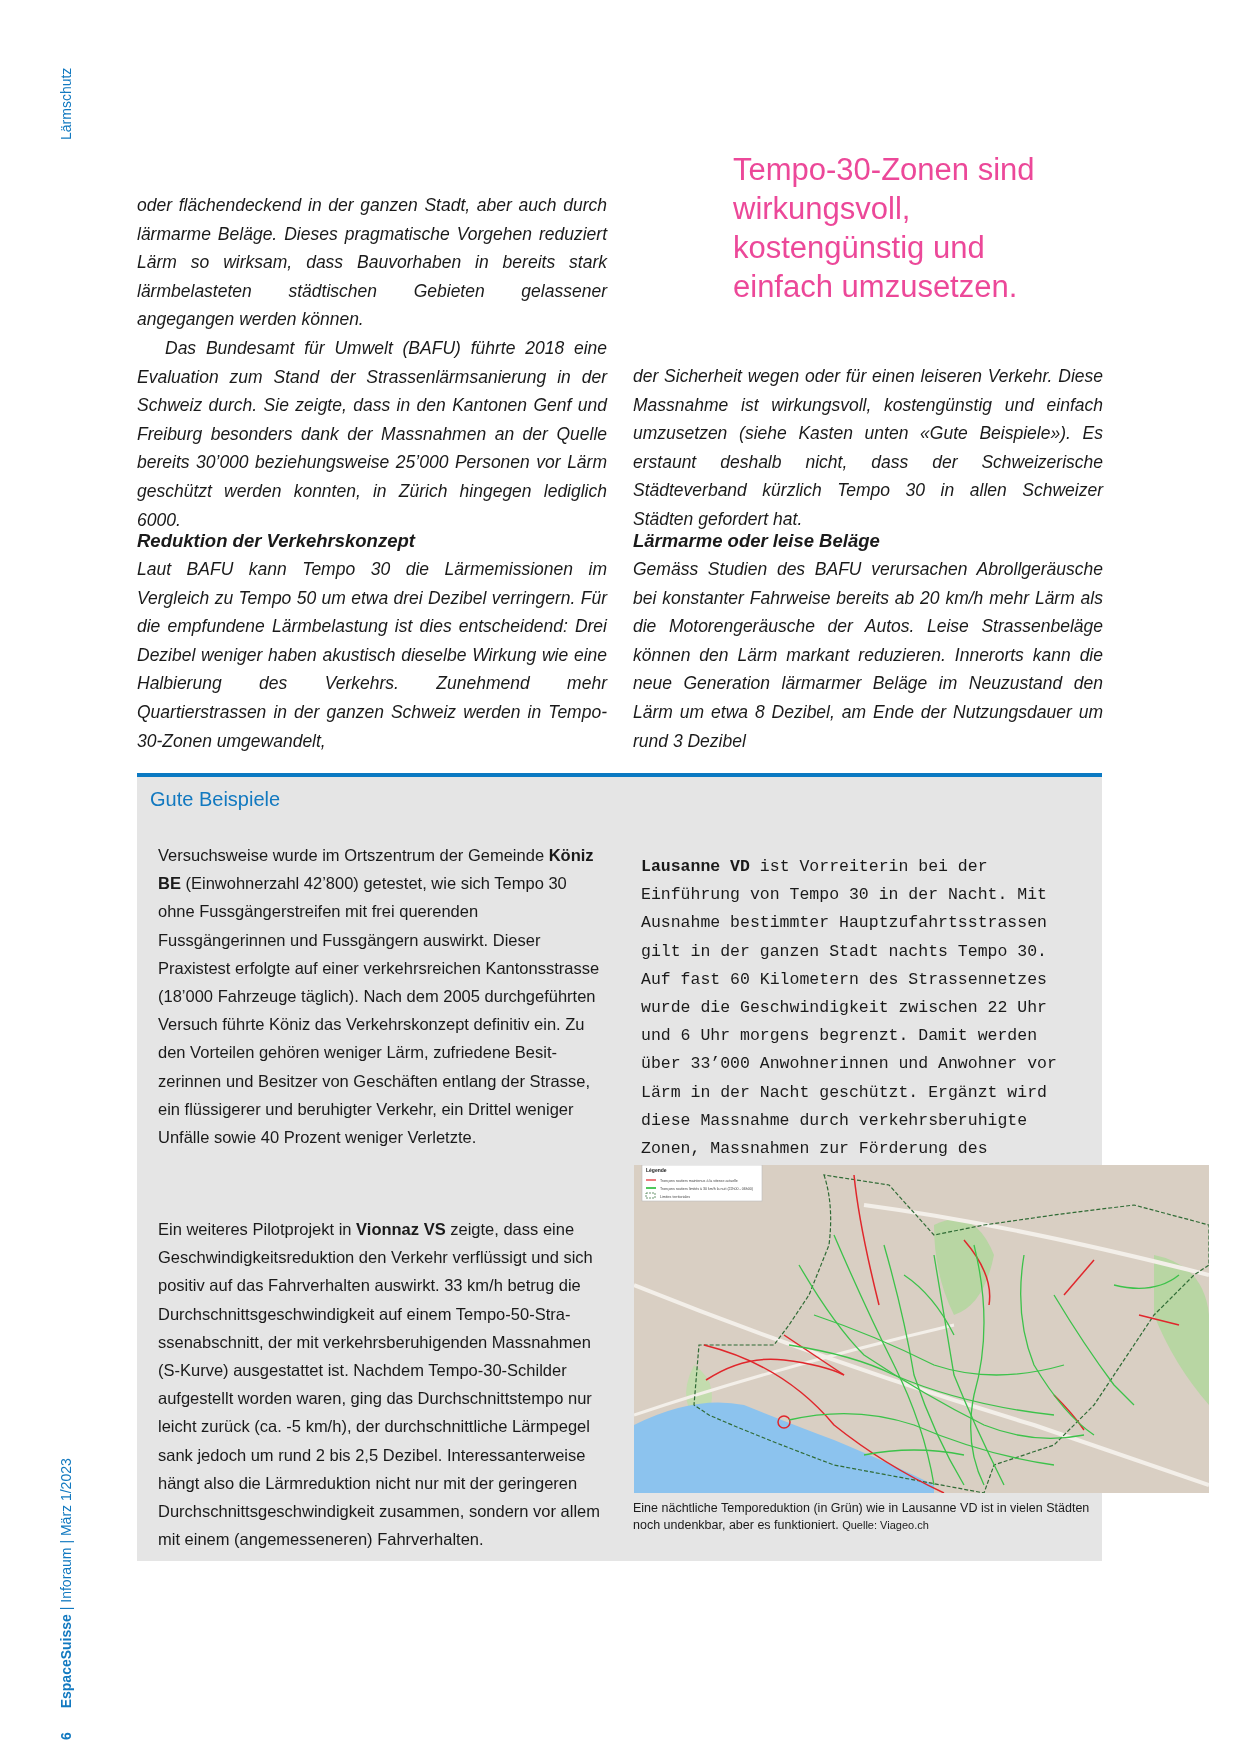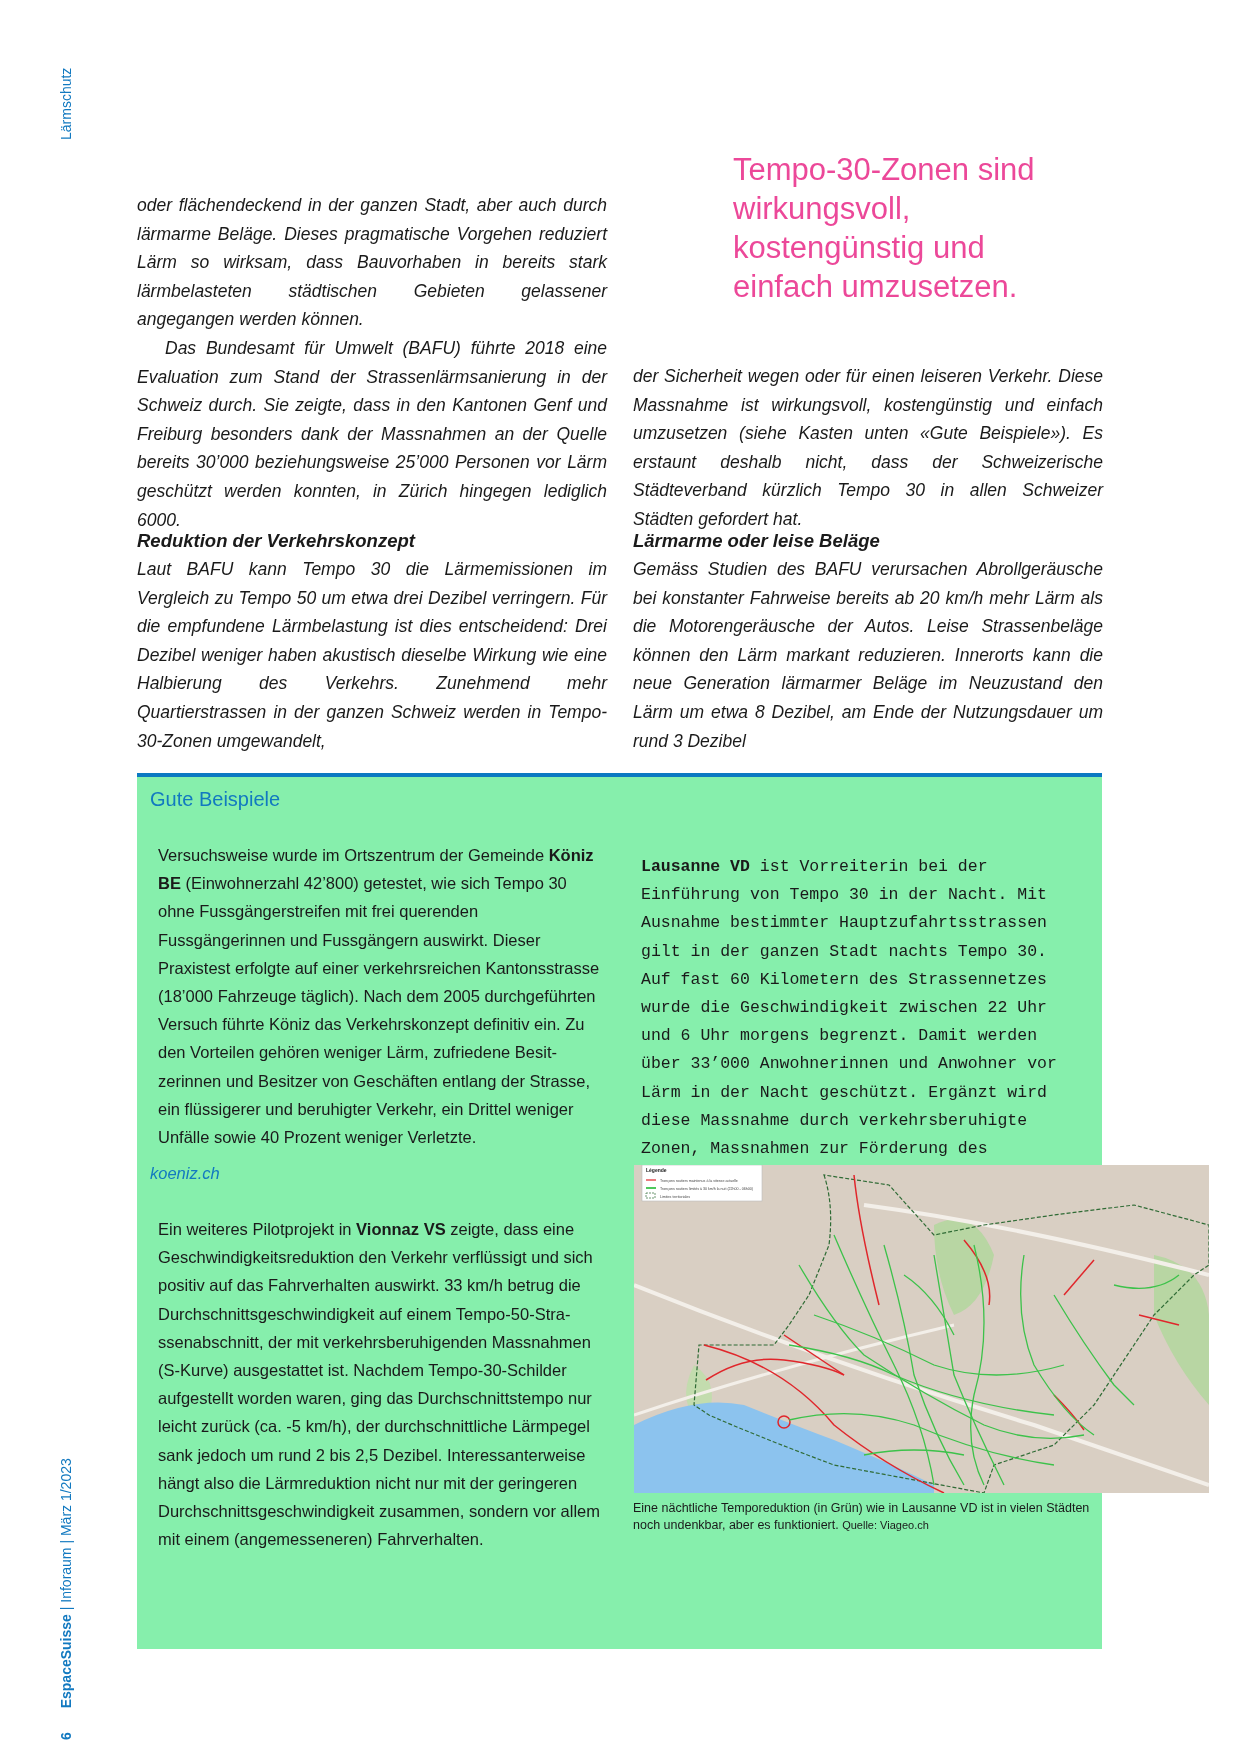--- a/index.html
+++ b/index.html
@@ -14,21 +14,21 @@
   .col { position: absolute; font-size: 17.5px; line-height: 28.6px; text-align: justify; hyphens: manual; font-style: italic; }
   .col p { margin: 0; }
   .col .indent { text-indent: 28px; }
   .col h3 { margin: 0; font-size: 18.5px; font-weight: bold; line-height: 28px; }
   .col1a { left: 137px; top: 191px; width: 470px; }
   .col2a { left: 633px; top: 362px; width: 470px; }
   .col1b { left: 137px; top: 527px; width: 470px; }
   .col2b { left: 633px; top: 527px; width: 470px; }
   .pullquote { position: absolute; left: 733px; top: 150px; width: 340px; color: #ec4899;
                font-size: 31px; line-height: 39px; }
-  .box { position: absolute; left: 137px; top: 773px; width: 965px; height: 876px; background: #86efac;
+  .box { position: absolute; left: 137px; top: 773px; width: 965px; height: 788px; background: #e5e5e5;
          border-top: 4px solid #0b79c2; box-sizing: border-box; }
   .box-title { position: absolute; left: 13px; top: 11px; color: #1279c0; font-size: 20px; }
   .box-col { position: absolute; font-size: 16.5px; line-height: 28.2px; }
   .box-col p { margin: 8px; }
   .box-col b { font-weight: bold; }
   .box-col .link { color: #1279c0; font-style: italic; display: block; }
   .bc1 { left: 13px; top: 56px; width: 460px; }
   .bc1b { left: 13px; top: 430px; width: 460px; }
   .bc2 { left: 496px; top: 68px; width: 460px; font-family: Liberation Mono, monospace; }
   .map { position: absolute; left: 497px; top: 388px; width: 575px; height: 328px; overflow: hidden; background: #d8cfc4; }
@@ -65,21 +65,20 @@
 <div class="col col2b">
   <h3>Lärmarme oder leise Beläge</h3>
   <p>Gemäss Studien des BAFU verursachen Abrollgeräusche bei konstanter Fahrweise bereits ab 20 km/h mehr Lärm als die Motorengeräusche der Autos. Leise Strassenbeläge können den Lärm markant reduzieren. Innerorts kann die neue Gene­ration lärmarmer Beläge im Neuzustand den Lärm um etwa 8 Dezibel, am Ende der Nutzungsdauer um rund 3 Dezibel</p>
 </div>
 
 <div class="box">
   <div class="box-title">Gute Beispiele</div>
 
   <div class="box-col bc1">
     <p><span>Versuchsweise wurde im Ortszentrum der Gemeinde </span><b>Köniz BE</b><span> (Einwohnerzahl 42’800) getestet, wie sich Tempo 30 ohne Fussgängerstreifen mit frei querenden Fussgängerinnen und Fussgängern auswirkt. Dieser Praxistest erfolgte auf einer verkehrsreichen Kantonsstrasse (18’000 Fahrzeuge täglich). Nach dem 2005 durchgeführ­ten Versuch führte Köniz das Verkehrskonzept definitiv ein. Zu den Vorteilen gehören weniger Lärm, zufriedene Besit­zerinnen und Besitzer von Geschäften entlang der Strasse, ein flüssigerer und beruhigter Verkehr, ein Drittel weniger Unfälle sowie 40 Prozent weniger Verletzte.</span></p>
-    <span class="link">koeniz.ch</span>
   </div>
 
   <div class="box-col bc1b">
     <p><span>Ein weiteres Pilotprojekt in </span><b>Vionnaz VS</b><span> zeigte, dass eine Geschwindigkeitsreduktion den Verkehr verflüssigt und sich positiv auf das Fahrverhalten auswirkt. 33 km/h betrug die Durchschnittsgeschwindigkeit auf einem Tempo-50-Stra­ssenabschnitt, der mit verkehrsberuhigenden Massnahmen (S-Kurve) ausgestattet ist. Nachdem Tempo-30-Schilder aufgestellt worden waren, ging das Durchschnittstempo nur leicht zurück (ca. -5 km/h), der durchschnittliche Lärmpegel sank jedoch um rund 2 bis 2,5 Dezibel. Interessanterweise hängt also die Lärmreduktion nicht nur mit der geringeren Durchschnittsgeschwindigkeit zusammen, sondern vor allem mit einem (angemesseneren) Fahrverhalten.</span></p>
   </div>
 
   <div class="box-col bc2">
     <p><b>Lausanne VD</b><span> ist Vorreiterin bei der Einführung von Tempo 30 in der Nacht. Mit Ausnahme bestimmter Haupt­zufahrtsstrassen gilt in der ganzen Stadt nachts Tempo 30. Auf fast 60 Kilometern des Strassennetzes wurde die Geschwindigkeit zwischen 22 Uhr und 6 Uhr morgens begrenzt. Damit werden über 33’000 Anwohnerinnen und Anwohner vor Lärm in der Nacht geschützt. Ergänzt wird diese Massnahme durch verkehrsberuhigte Zonen, Massnahmen zur Förderung des Langsamverkehrs oder den Einbau lärmarmer Beläge.</span></p>
     <span class="link">lausanne.ch</span>
   </div>

